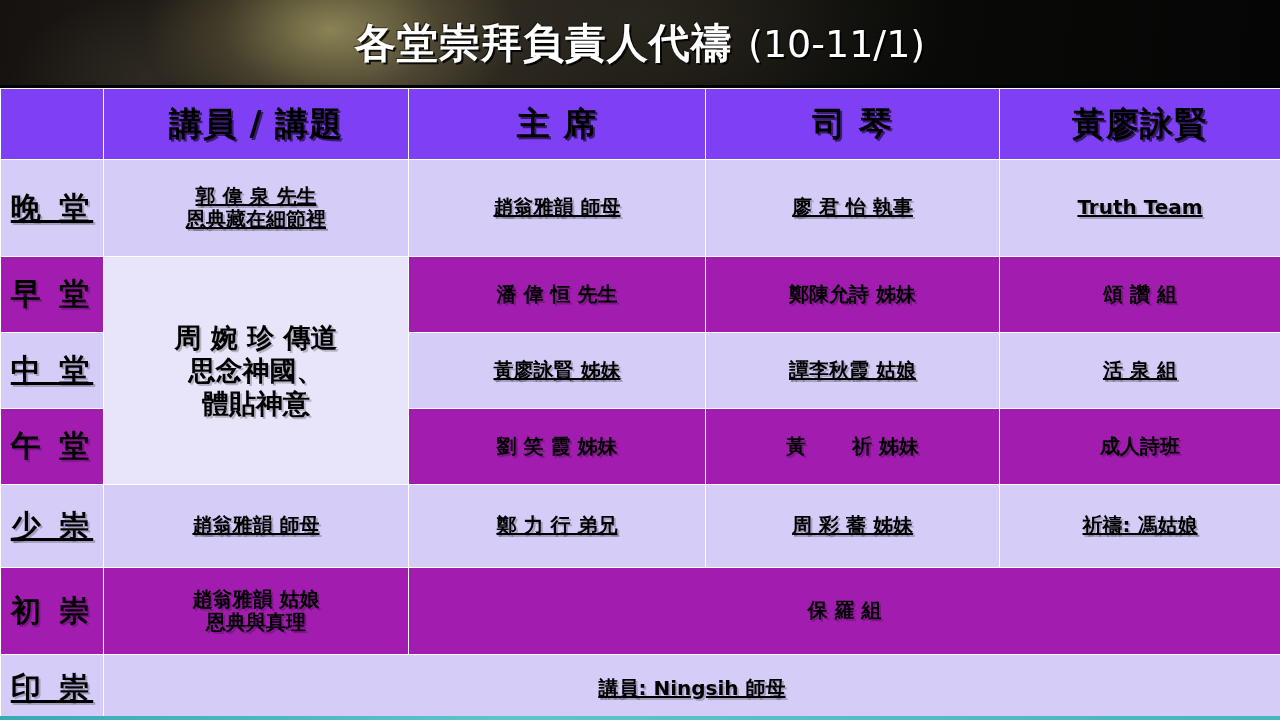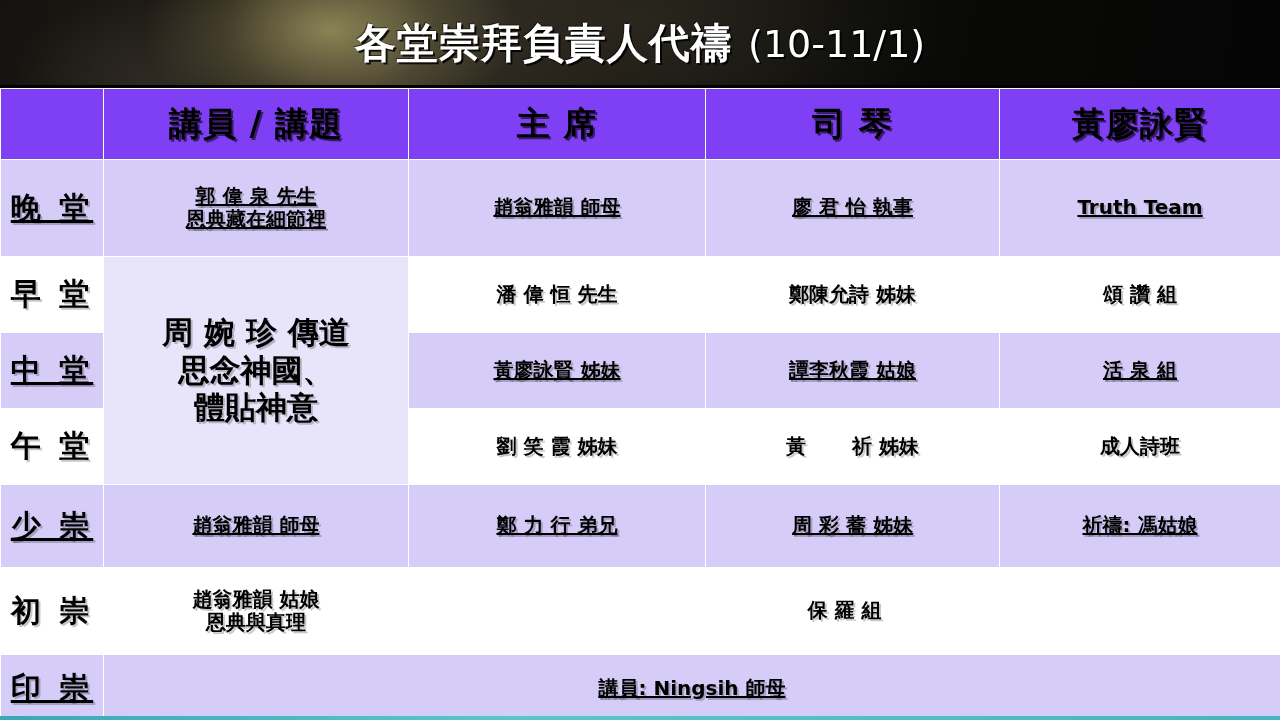--- a/index.html
+++ b/index.html
@@ -96,31 +96,31 @@
     border-color: #ffffff;
   }
   thead th.corner { background: #7f3ff5; }
 
   tbody td {
     font-size: 20px;
     text-shadow: 2px 2px 0 rgba(0,0,0,0.22);
   }
 
   tr.shade-dark  > td { background: #d6ccf8; text-decoration: underline; }
-  tr.shade-light > td { background: #ffffff; }
+  tr.shade-light > td { background: #a21caf; }
   td.light { background: #e8e5fb !important; }
 
   td.session {
     font-size: 30px;
     letter-spacing: 4px;
     padding-right: 0;
   }
 
   td.two-line .ln { display: block; }
-  td.speaker-merged { font-size: 31px; }
+  td.speaker-merged { font-size: 27px; }
   td.speaker-merged .ln { display: block; margin: 2px 0; }
 
   td.gap-wide { letter-spacing: 0; }
   td.gap-wide .sp { display: inline-block; width: 46px; }
 
   
   tr.r1 td { height: 97px; }
   tr.r2 td, tr.r3 td, tr.r4 td { height: 76px; }
   tr.r5 td { height: 83px; }
   tr.r6 td { height: 87px; }

